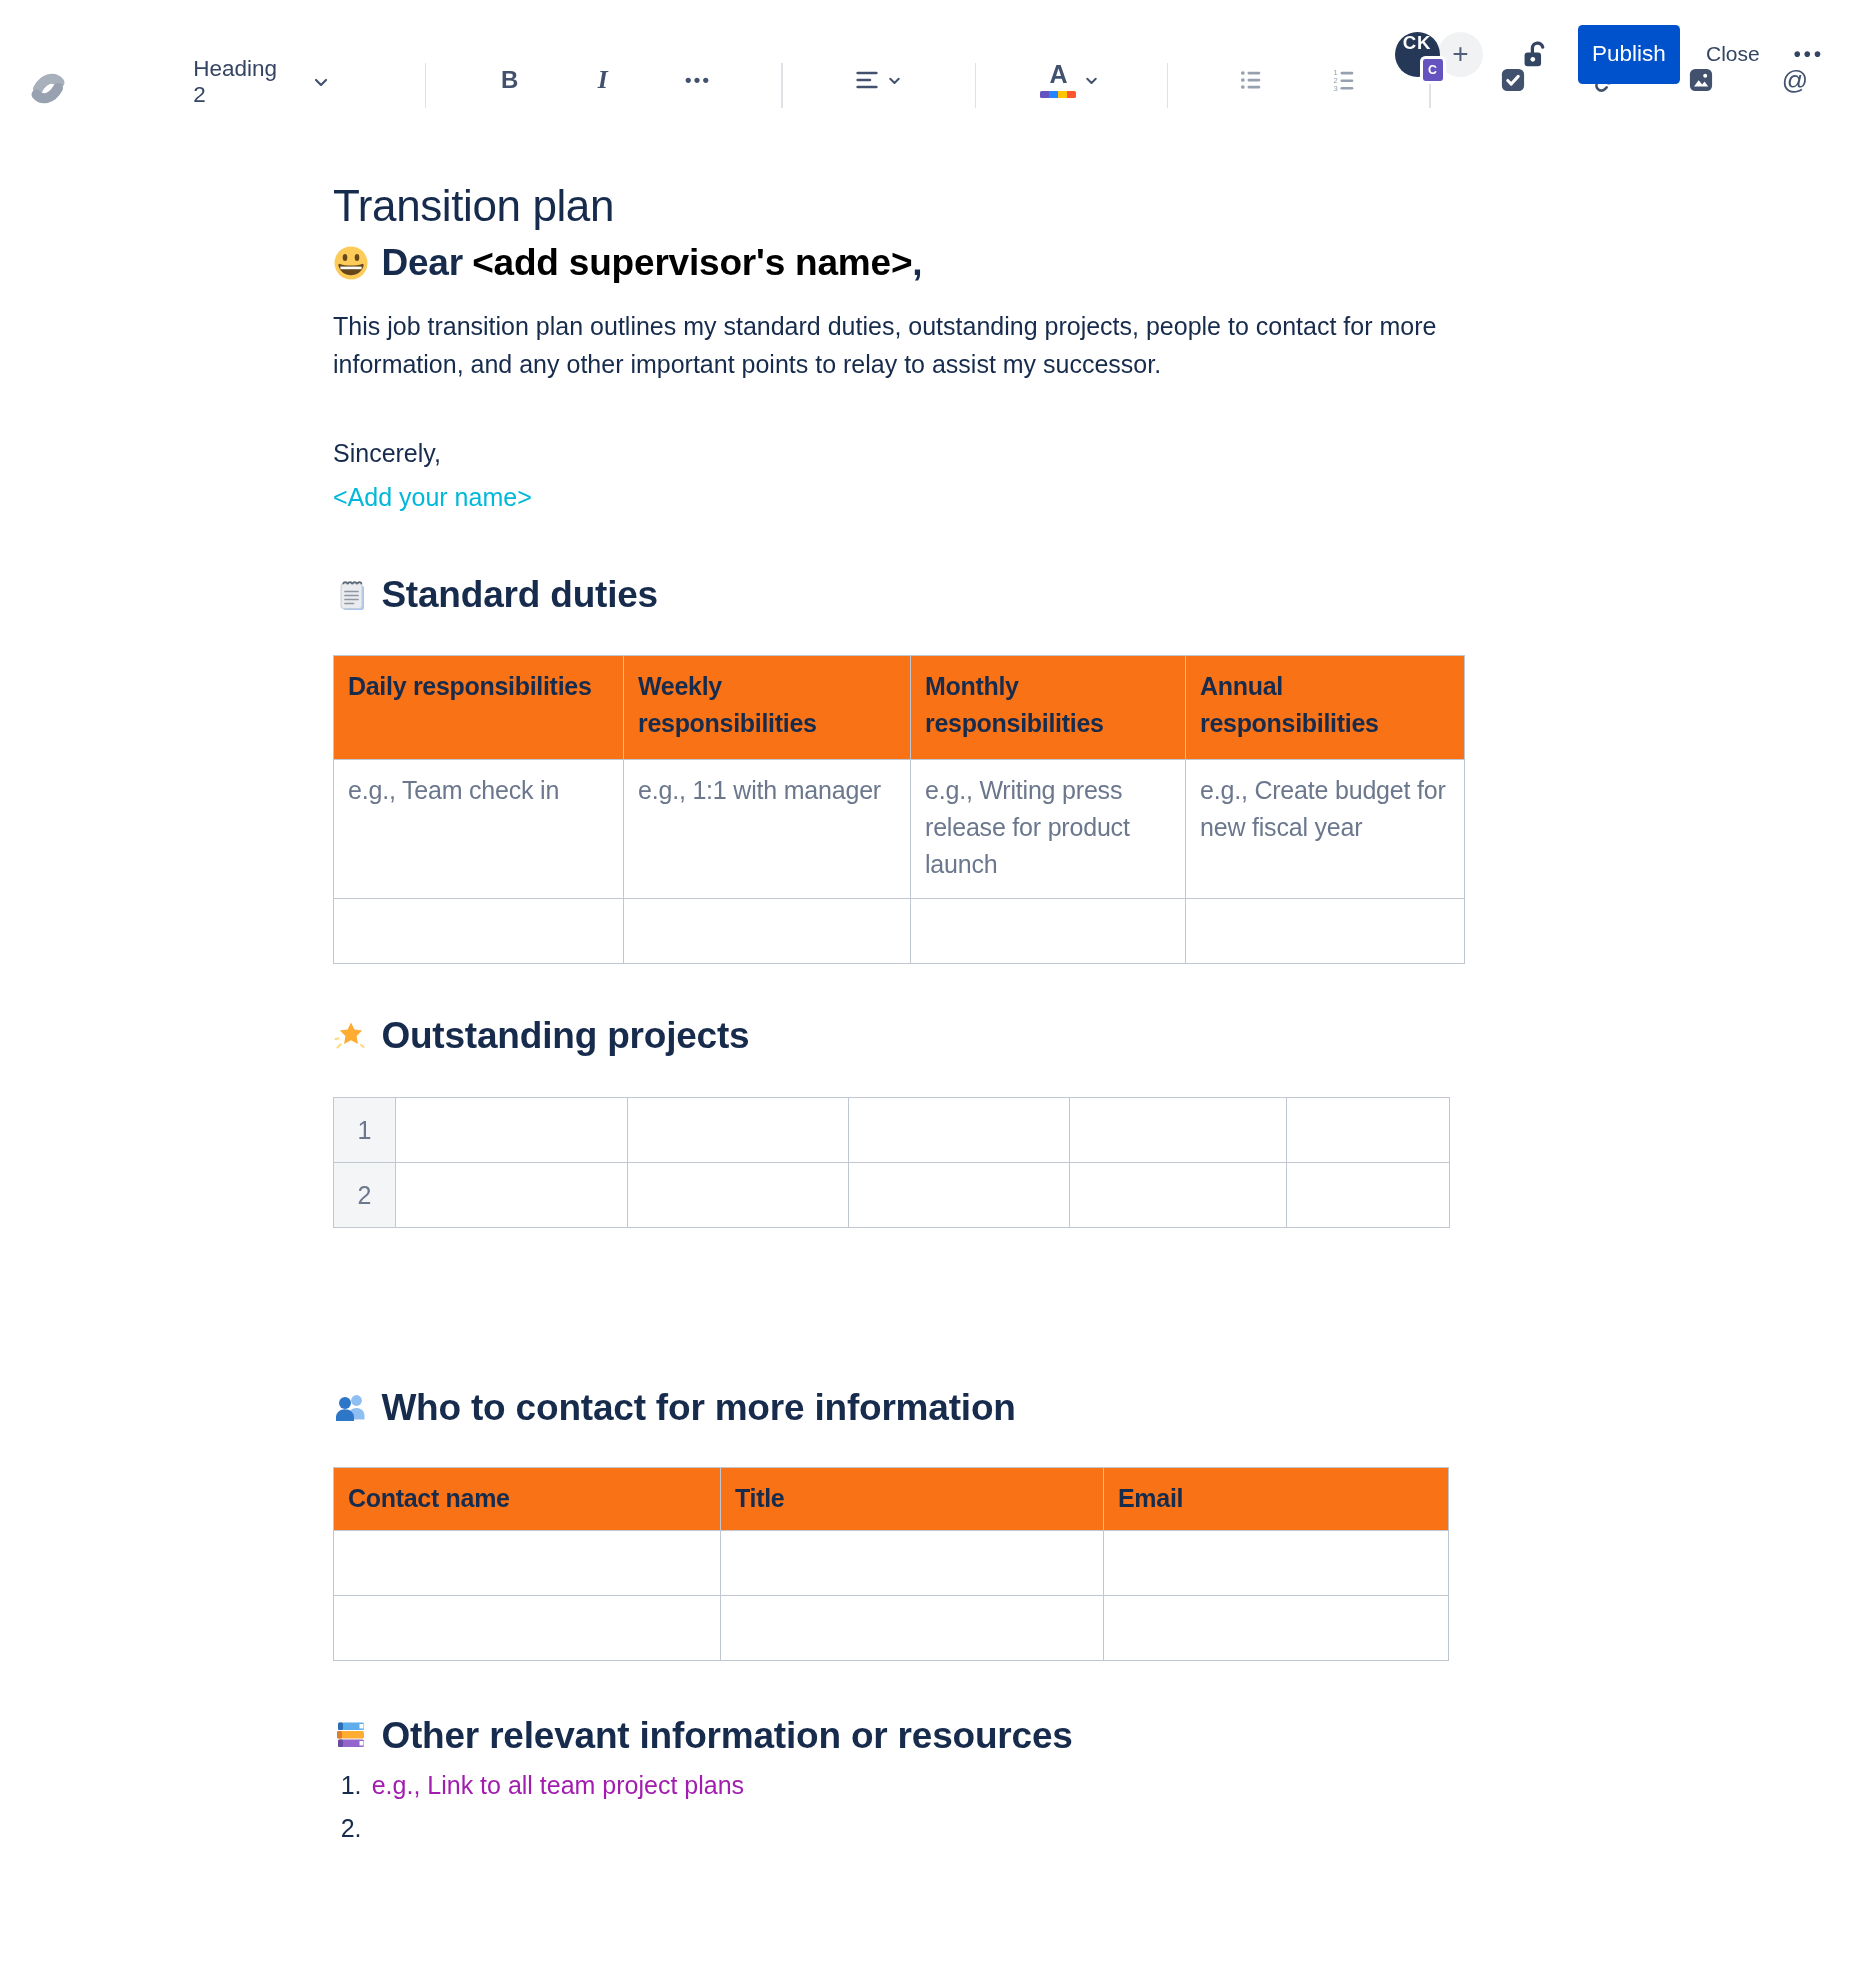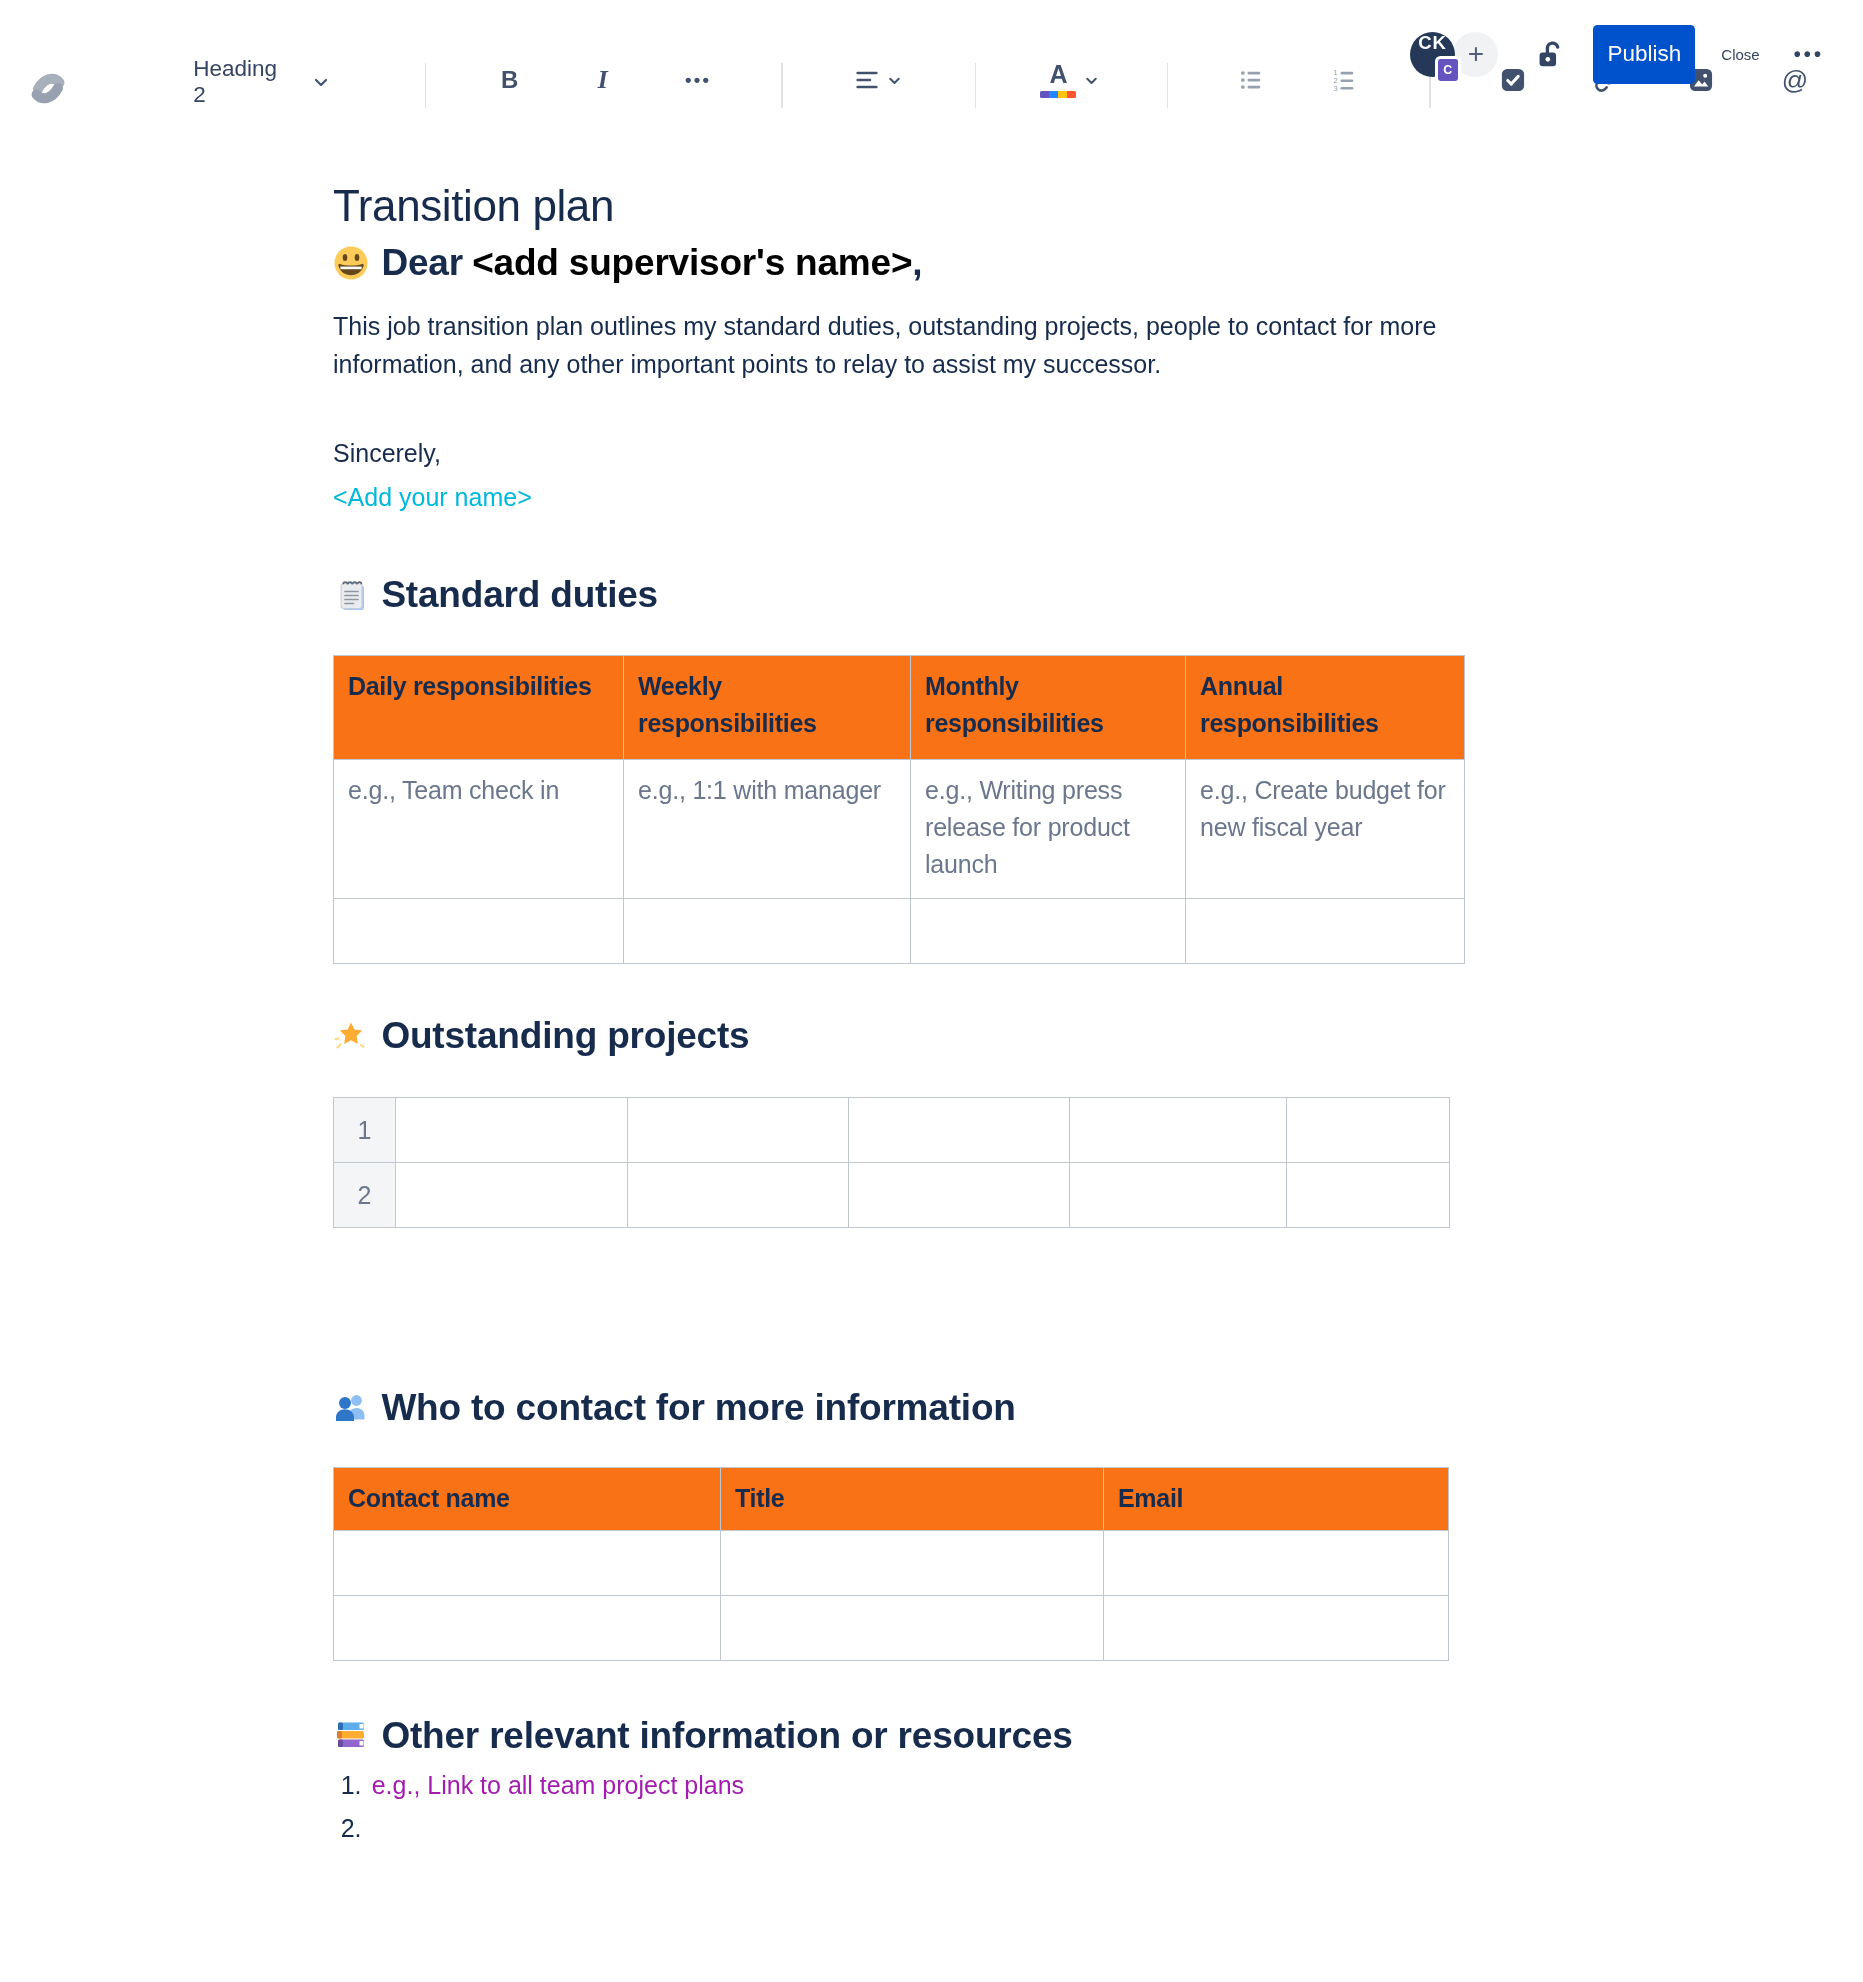--- a/index.html
+++ b/index.html
@@ -29,21 +29,21 @@
   .avatars{display:flex;align-items:center;}
   .avatar-ck{position:relative;width:45px;height:45px;border-radius:50%;background:#253858;color:#fff;
     font-size:18.6px;font-weight:700;display:flex;align-items:flex-start;justify-content:center;letter-spacing:0.8px;cursor:pointer;}
   .avatar-badge{position:absolute;bottom:-7.7px;right:-6.2px;width:20px;height:22px;border-radius:5.4px;background:#6554C0;
     border:3.1px solid #fff;color:#fff;font-size:12.4px;font-weight:700;display:flex;align-items:center;justify-content:center;}
   .avatar-add{width:45px;height:45px;border-radius:50%;background:#F1F2F4;color:#505F79;font-size:28px;font-weight:400;
     display:flex;align-items:center;justify-content:center;margin-left:-4.6px;border:3.1px solid #fff;cursor:pointer;}
   .lock{margin-left:31px;cursor:pointer;display:flex;align-items:center;}
   .publish-btn{margin-left:28px;width:102px;height:59px;border-radius:4.6px;background:#0052CC;color:#fff;
     font-size:22.5px;display:flex;align-items:center;justify-content:center;cursor:pointer;}
-  .close-btn{margin-left:26px;font-size:15px;color:#344563;cursor:pointer;}
+  .close-btn{margin-left:26px;font-size:21px;color:#344563;cursor:pointer;}
   .overflow-btn{margin-left:34px;font-size:20px;color:#344563;letter-spacing:3.1px;font-weight:700;cursor:pointer;}
   
   .abs{position:absolute;left:333px;}
   .page-title{top:149px;font-size:44px;font-weight:400;line-height:56px;letter-spacing:-0.4px;}
   .h2{display:flex;align-items:center;gap:12.4px;font-size:37px;font-weight:700;line-height:46px;letter-spacing:-0.2px;}
   .h2 svg{flex:none;}
   .greeting{top:240px;}
   .g-link{color:#000000;cursor:pointer;text-decoration:none;}
   .intro{top:307px;width:1239px;font-size:25px;line-height:38px;}
   .signoff{top:435px;font-size:25px;line-height:37px;}

